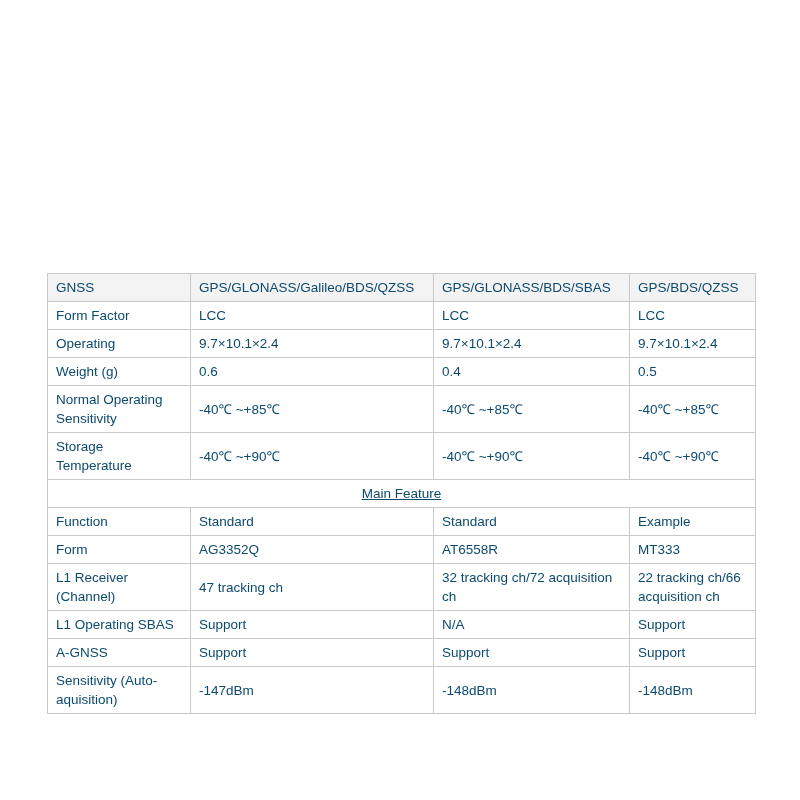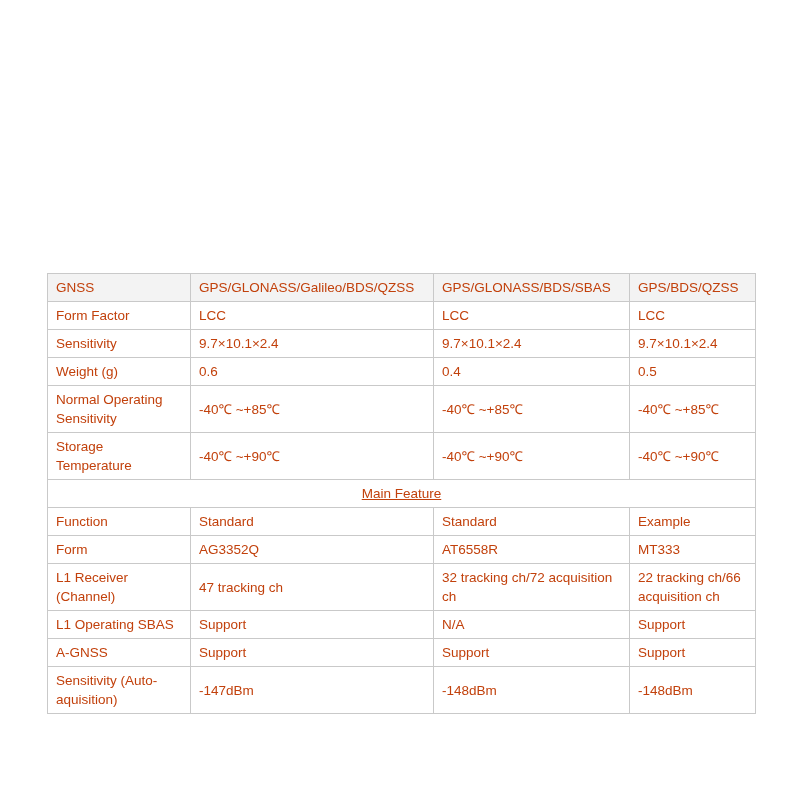--- a/index.html
+++ b/index.html
@@ -15,21 +15,21 @@
     color: #333333;
   }
   table.spec-table {
     position: absolute;
     left: 47px;
     top: 273px;
     width: 708px;
     border-collapse: collapse;
     table-layout: fixed;
     font-size: 13.5px;
-    color: #c2410c;
+    color: #0c4a6e;
   }
   table.spec-table td {
     border: 1px solid #c9c9c9;
     padding: 4px 8px;
     line-height: 19px;
     vertical-align: middle;
     overflow: hidden;
     height: 18px;
   }
   tr.header-row td {
@@ -61,21 +61,21 @@
       <td>GPS/GLONASS/BDS/SBAS</td>
       <td>GPS/BDS/QZSS</td>
     </tr>
     <tr>
       <td>Form Factor</td>
       <td>LCC</td>
       <td>LCC</td>
       <td>LCC</td>
     </tr>
     <tr>
-      <td>Sensitivity</td>
+      <td>Operating</td>
       <td>9.7×10.1×2.4</td>
       <td>9.7×10.1×2.4</td>
       <td>9.7×10.1×2.4</td>
     </tr>
     <tr>
       <td>Weight (g)</td>
       <td>0.6</td>
       <td>0.4</td>
       <td>0.5</td>
     </tr>

